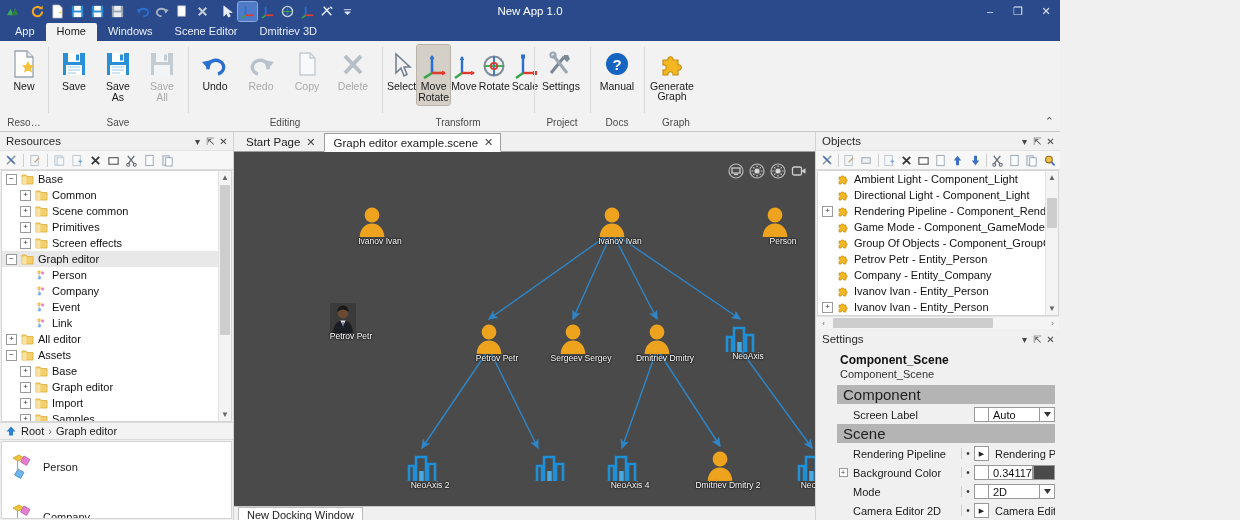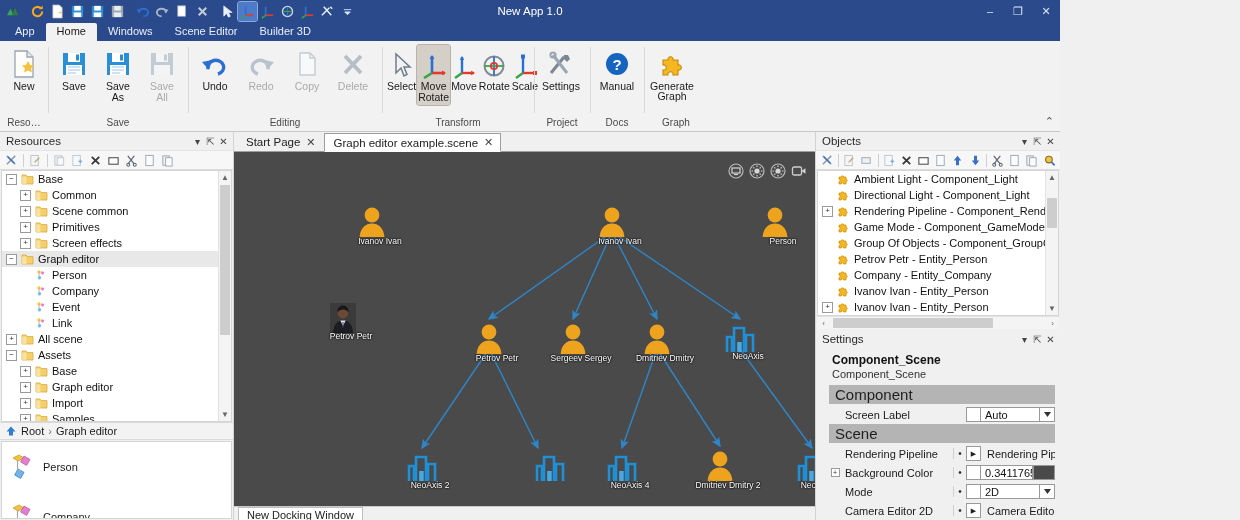--- a/index.html
+++ b/index.html
@@ -149,21 +149,21 @@
   
   .rightcol { width:245px; flex:0 0 245px; display:flex; flex-direction:column; border-left:1px solid #d3d3d3; }
   .obj-panel { flex:0 0 186px; display:flex; flex-direction:column; }
   .obj-tree { flex:1; background:#fff; border:1px solid #d5d5d5; margin:0 1px; position:relative; overflow:hidden;}
   .hscroll { height:13px; background:#f4f4f4; border-top:1px solid #e2e2e2; display:flex; align-items:center;
     position:relative; margin:0 1px 1px 1px; }
   .hscroll .harrow { width:13px; text-align:center; font-size:8px; color:#666; }
   .hscroll .hthumb { position:absolute; top:1px; bottom:1px; background:#cdcdcd; border-radius:1px; }
 
   .set-panel { flex:1; display:flex; flex-direction:column; background:#f0f0f0; min-height:0; }
-  .set-body { flex:1; background:#f0f0f0; padding:2px 5px 0 13px; overflow:hidden;}
+  .set-body { flex:1; background:#f0f0f0; padding:2px 5px 0 21px; overflow:hidden;}
   .set-title { font-size:12px; font-weight:bold; color:#111; padding:3px 3px 1px 3px; }
   .set-sub { font-size:11px; color:#333; padding:0 3px 5px 3px; }
   .sec-head {
     background:#b4b4b4; color:#1f1f1f; font-size:15px; padding:1px 6px; margin-bottom:1px;
   }
   .prop-row { display:flex; align-items:center; height:19px; gap:0; }
   .prop-exp { width:12px; flex:0 0 12px; display:flex; align-items:center; justify-content:center; }
   .prop-exp .box { width:9px; height:9px; border:1px solid #9a9a9a; background:#fff; font-size:7px; line-height:7px; text-align:center; color:#333;}
   .prop-name { flex:0 0 112px; font-size:11px; color:#1a1a1a; padding-left:4px; }
   .prop-dot { width:13px; flex:0 0 13px; text-align:center; font-size:10px; color:#333; border-left:1px solid #cfcfcf; }
@@ -302,21 +302,21 @@
       <div class="winbtn">❐</div>
       <div class="winbtn">✕</div>
     </div>
   </div>
 
   <div class="ribbon-tabs">
     <div class="rtab">App</div>
     <div class="rtab active">Home</div>
     <div class="rtab">Windows</div>
     <div class="rtab">Scene Editor</div>
-    <div class="rtab">Builder 3D</div>
+    <div class="rtab">Dmitriev 3D</div>
   </div>
 
   <div class="ribbon">
 
     <div class="rgroup" style="width:48px">
       <div class="rgroup-items">
         <div class="rbtn">
           <div class="ricon">
             <svg width="28" height="30" viewBox="0 0 28 30">
                 <path d="M5 2h12l6 6v20H5z" fill="#fdfdfd" stroke="#9aa4ae" stroke-width="1.3"></path>
@@ -703,21 +703,21 @@
               <span>Link</span>
             </div>
             <div class="tree-row" style="padding-left: 4px;">
               <span class="expander">+</span>
               <span class="ico">
                 <svg width="13" height="12" viewBox="0 0 13 12">
                   <path d="M1 2h4l1.2 1.6H12V11H1z" fill="#f5cf6a" stroke="#d9a93c" stroke-width=".8"></path>
                   <path d="M1.2 3.6h4.2V11H1.2z" fill="#f7e2a5"></path>
                 </svg>
               </span>
-              <span>All scene</span>
+              <span>All editor</span>
             </div>
             <div class="tree-row" style="padding-left: 4px;">
               <span class="expander">−</span>
               <span class="ico">
                 <svg width="13" height="12" viewBox="0 0 13 12">
                   <path d="M1 2h4l1.2 1.6H12V11H1z" fill="#f5cf6a" stroke="#d9a93c" stroke-width=".8"></path>
                   <path d="M1.2 3.6h4.2V11H1.2z" fill="#f7e2a5"></path>
                 </svg>
               </span>
               <span>Assets</span>

